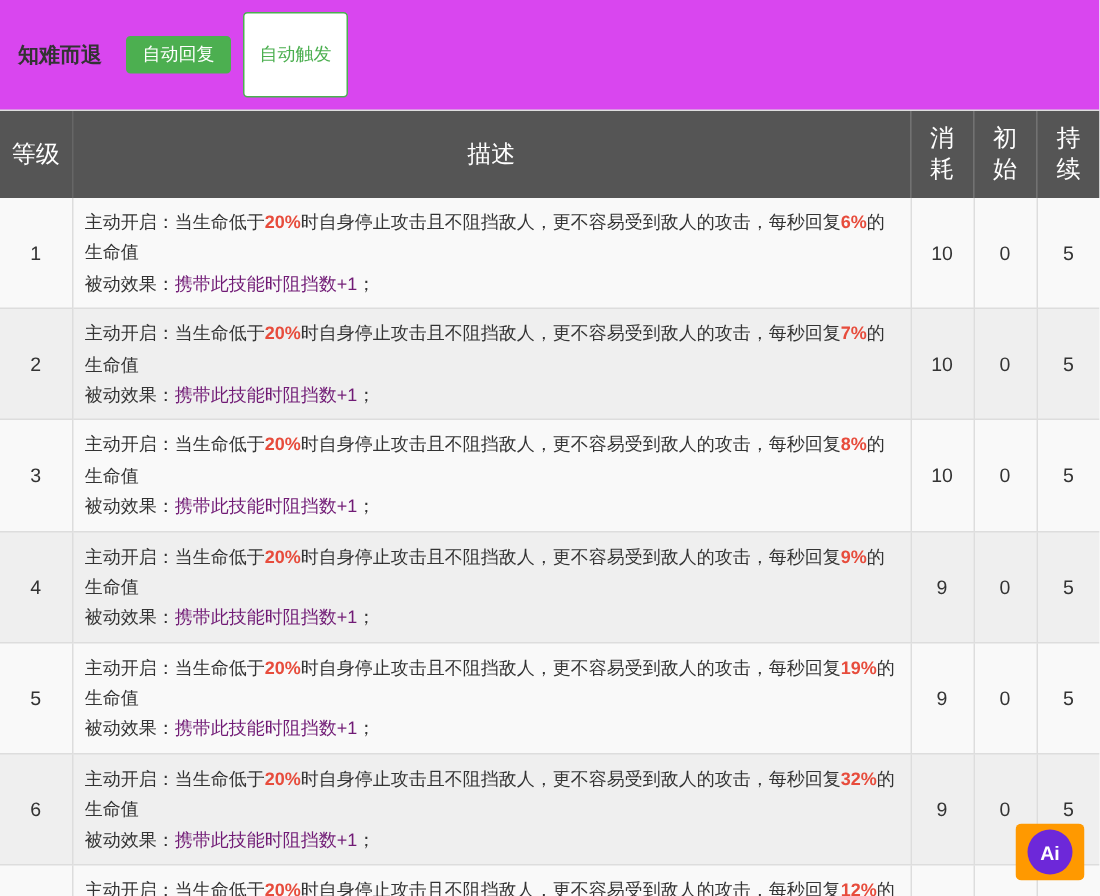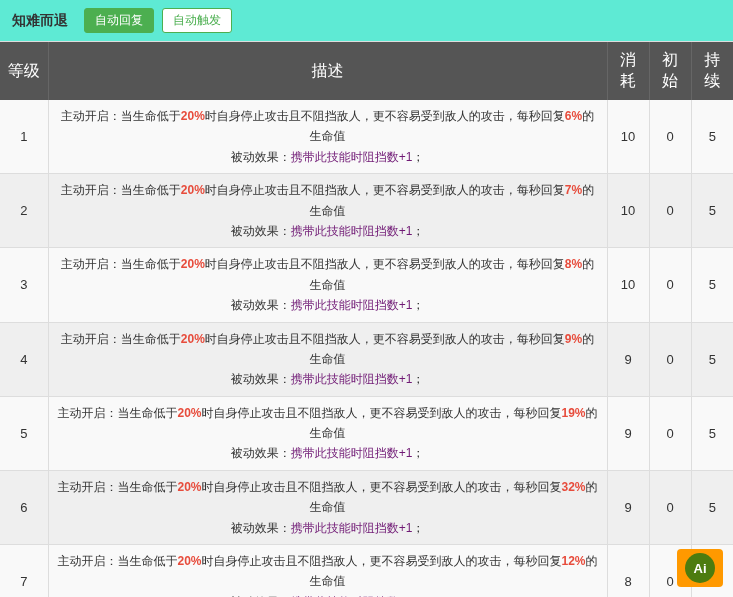--- a/index.html
+++ b/index.html
@@ -8,21 +8,21 @@
       font-size: 12px;
       background: #f0f0f0;
       color: #333;
     }
     .container {
       width: 733px;
       background: #fff;
     }
     .top-bar {
       padding: 8px 12px;
-      background: #5eead4;
+      background: #d946ef;
       border-bottom: 1px solid #ddd;
       display: flex;
       align-items: center;
       gap: 8px;
     }
     .skill-name {
       font-size: 14px;
       font-weight: bold;
       color: #333;
       margin-right: 8px;
@@ -30,21 +30,21 @@
     .btn-auto {
       padding: 3px 10px;
       border: 1px solid #4caf50;
       background: #4caf50;
       color: #fff;
       border-radius: 3px;
       cursor: pointer;
       font-size: 12px;
     }
     .btn-auto-trigger {
-      padding: 3px 10px;
+      padding: 19px 10px;
       border: 1px solid #4caf50;
       background: #fff;
       color: #4caf50;
       border-radius: 3px;
       cursor: pointer;
       font-size: 12px;
     }
     table {
       width: 100%;
       border-collapse: collapse;
@@ -76,21 +76,20 @@
     tbody td:last-child { border-right: none; }
     .td-level {
       text-align: center;
       width: 48px;
       font-size: 13px;
       vertical-align: middle;
     }
     .td-desc {
       font-size: 12px;
       line-height: 1.7;
-      text-align: center;
     }
     .td-num {
       text-align: center;
       width: 42px;
       vertical-align: middle;
       font-size: 13px;
     }
     .highlight-pct {
       color: #e74c3c;
       font-weight: bold;
@@ -119,21 +118,21 @@
     }
     .watermark-logo {
       display: flex;
       align-items: center;
       gap: 4px;
     }
     .logo-circle {
       width: 30px;
       height: 30px;
       border-radius: 50%;
-      background: #4d7c0f;
+      background: #6d28d9;
       display: flex;
       align-items: center;
       justify-content: center;
       font-weight: bold;
       font-size: 13px;
       color: #fff;
     }
   </style>
 </head>
 <body>

